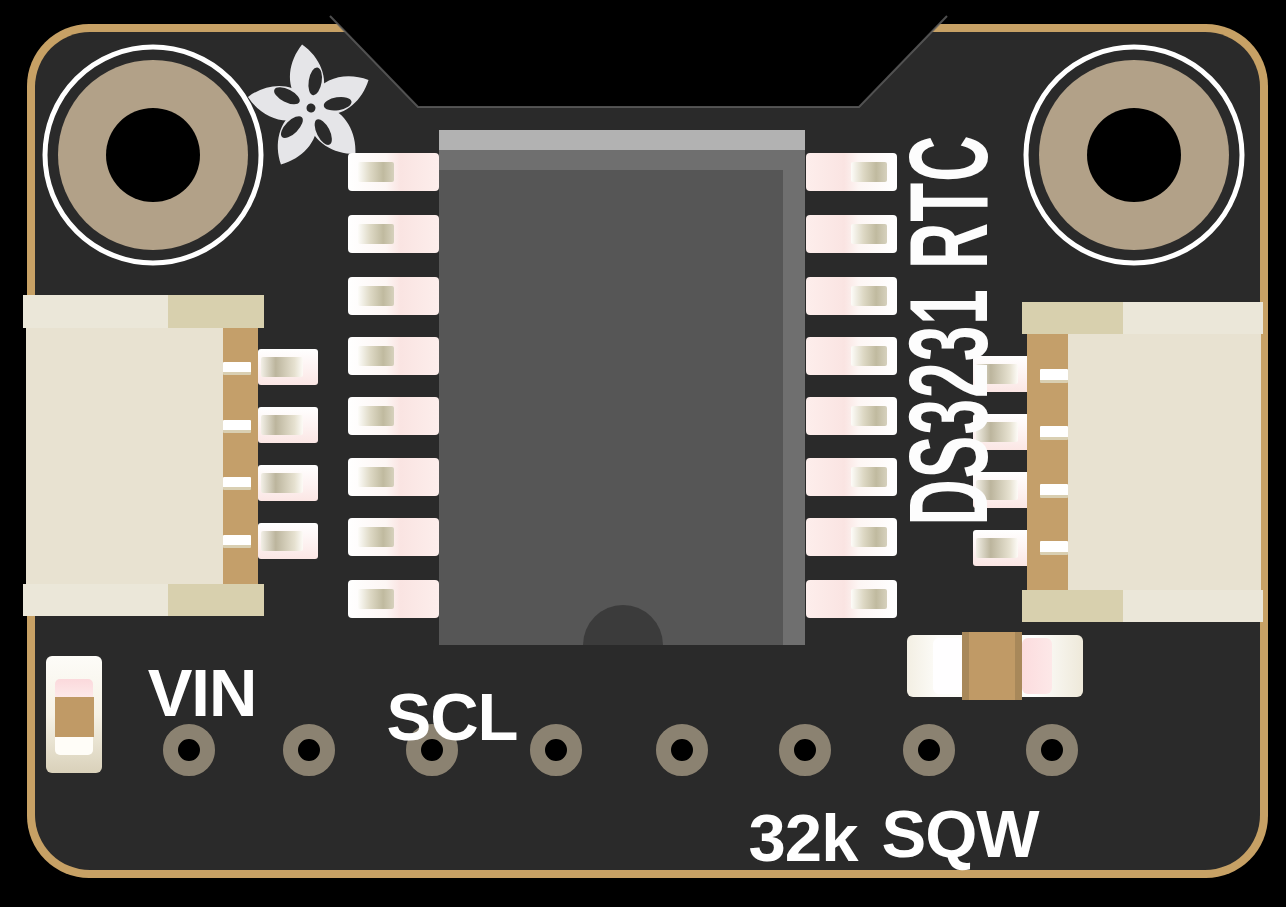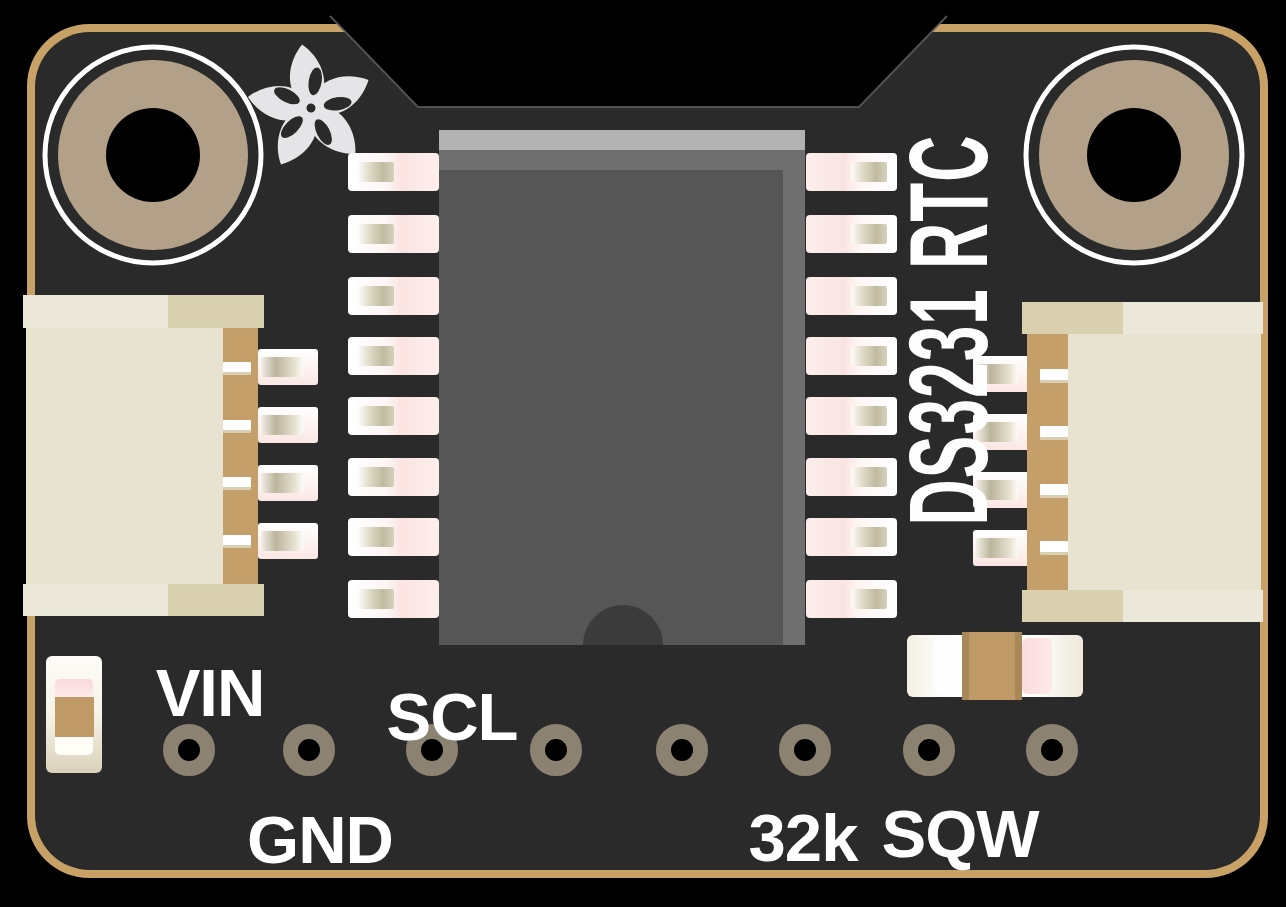--- a/index.html
+++ b/index.html
@@ -8,21 +8,21 @@
     font-family:"Liberation Sans","DejaVu Sans",sans-serif;
   }
   .stage *{position:absolute;box-sizing:border-box;}
   svg{left:0;top:0;}
 
   
   .pin-label{
     color:#ffffff;font-weight:700;font-size:67px;line-height:1;
     letter-spacing:-1px;transform:translateX(-50%);white-space:nowrap;
   }
-  .lbl-vin{left:202px;top:659px;margin-left:8px;}
+  .lbl-vin{left:202px;top:659px;}
   .lbl-scl{left:452px;top:643px;margin-top:40px;}
   .lbl-gnd{left:320px;top:806px;}
   .lbl-sda{left:571px;top:806px;}
   .lbl-32k{left:803px;top:804px;}
   .lbl-sqw{left:960px;top:800px;}
   .lbl-rst{left:1189px;top:734px;}
 
   .side-label{
     left:599px;top:273px;width:700px;height:114px;
     font-size:112px;font-weight:700;color:#fdfdfd;line-height:114px;
@@ -259,19 +259,18 @@
     <span class="stripe-tan"></span>
     <span class="stripe-white"></span>
   </div>
   <div class="comp-right">
     <span class="c-white"></span>
     <span class="c-tan"></span>
     <span class="c-pink"></span>
   </div>
 
   <div class="pin-label lbl-vin">VIN</div>
-  <div class="pin-label lbl-gnd">GND</div>
   <div class="pin-label lbl-scl">SCL</div>
   <div class="pin-label lbl-32k">32k</div>
   <div class="pin-label lbl-sqw">SQW</div>
   <div class="side-label">DS3231 RTC</div>
 
 </div>
 
 </body></html>

